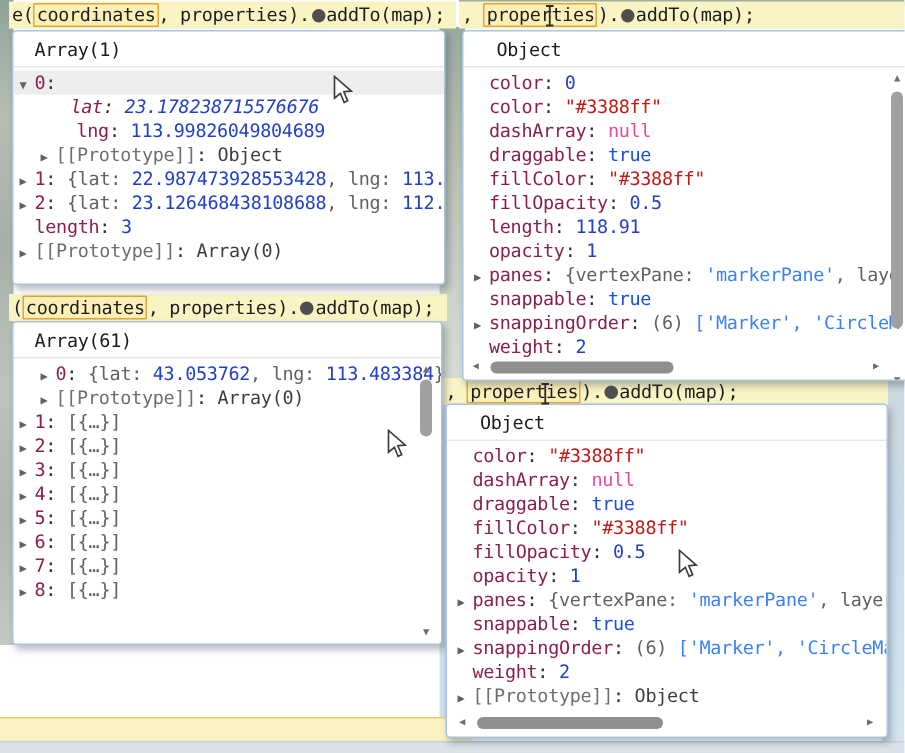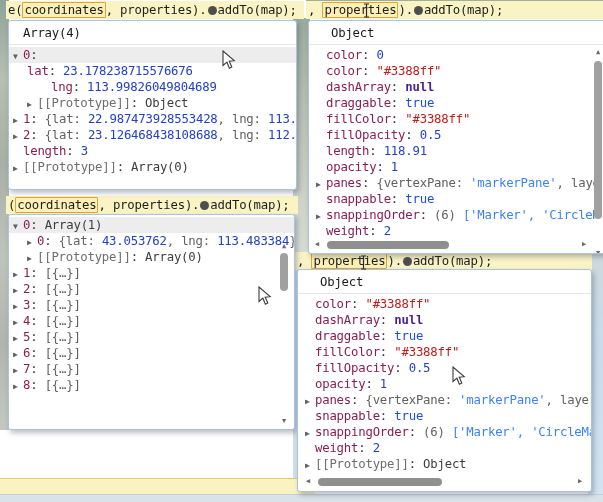--- a/index.html
+++ b/index.html
@@ -48,21 +48,21 @@
   .prow{height:16px;line-height:16px;white-space:nowrap;padding-left:4px;overflow:hidden;}
   .popup-right .prow{padding-left:7px;}
   .prow.hl{background:#ededed;}
   .arr{display:inline-block;width:10px;font-size:8px;color:#5f6368;vertical-align:0px;}
   .pkey{color:#8b1e50;}
   .pproto{color:#6e6e6e;}
   .pcolon{color:#303030;}
   .v-num{color:#2240c8;}
   .v-bool{color:#1d4ed8;text-align:center;}
   .v-str{color:#c41a16;}
-  .v-null{color:#4c1d95;font-weight:bold;}
+  .v-null{color:#ec4899;}
   .v-prev{color:#616161;}
   .v-pstr{color:#3b82f6;}
   .v-obj{color:#3d3d3d;}
   
   .sb-v{position:absolute;width:12px;z-index:6;}
   .sb-h{position:absolute;height:12px;z-index:6;}
   .sb-btn{position:absolute;width:12px;height:11px;font-size:7px;line-height:11px;
     text-align:center;color:#6d6d6d;}
   .sb-thumb-v{position:absolute;left:2px;width:8px;background:#a0a0a0;border-radius:4px;}
   .sb-thumb-h{position:absolute;top:2px;height:8px;background:#8f8f8f;border-radius:4px;}
@@ -91,24 +91,24 @@
 
 <div class="codeline cl3">
   <span>(</span><span class="ctoken">coordinates</span><span>, properties).</span><span class="cdot"></span><span>addTo(map);</span>
 </div>
 
 <div class="codeline cl4">
   <span>, </span><span class="ctoken">properties</span><span>).</span><span class="cdot"></span><span>addTo(map);</span>
 </div>
 
 <div class="popup p1">
-  <div class="phead">Array(4)</div>
+  <div class="phead">Array(1)</div>
   <div class="prows">
       <div class="prow hl" style="padding-left: 4px;"><span class="arr">▼</span><span class="pkey">0</span><span class="pcolon">: </span></div>
-      <div class="prow" style="padding-left: 8px;"><span class="arr"></span><span class="pkey">lat</span><span class="pcolon">: </span><span class="v-num">23.178238715576676</span></div>
+      <div class="prow" style="padding-left: 28px; font-style: italic;"><span class="arr"></span><span class="pkey">lat</span><span class="pcolon">: </span><span class="v-num">23.178238715576676</span></div>
       <div class="prow" style="padding-left: 32px;"><span class="arr"></span><span class="pkey">lng</span><span class="pcolon">: </span><span class="v-num">113.99826049804689</span></div>
       <div class="prow" style="padding-left: 18px;"><span class="arr">▶</span><span class="pproto">[[Prototype]]</span><span class="pcolon">: </span><span class="v-obj">Object</span></div>
       <div class="prow" style="padding-left: 4px;"><span class="arr">▶</span><span class="pkey">1</span><span class="pcolon">: </span><span class="v-prev">{lat: </span><span class="v-num">22.987473928553428</span><span class="v-prev">, lng: </span><span class="v-num">113.496</span></div>
       <div class="prow" style="padding-left: 4px;"><span class="arr">▶</span><span class="pkey">2</span><span class="pcolon">: </span><span class="v-prev">{lat: </span><span class="v-num">23.126468438108688</span><span class="v-prev">, lng: </span><span class="v-num">112.895</span></div>
       <div class="prow" style="padding-left: 4px;"><span class="arr"></span><span class="pkey">length</span><span class="pcolon">: </span><span class="v-num">3</span></div>
       <div class="prow" style="padding-left: 4px;"><span class="arr">▶</span><span class="pproto">[[Prototype]]</span><span class="pcolon">: </span><span class="v-obj">Array(0)</span></div>
     </div>
 </div>
 
 <div class="popup p2 popup-right">
@@ -133,22 +133,22 @@
     <div class="sb-btn" style="bottom:0;">▼</div>
   </div>
   <div class="sb-h" style="left:2px;bottom:2px;width:279px;">
     <div class="sb-btn" style="left:0;top:0;">◀</div>
     <div class="sb-thumb-h" style="left:16px;width:122px;"></div>
     <div class="sb-btn" style="right:0;top:0;">▶</div>
   </div>
 </div>
 
 <div class="popup p3">
-  <div class="prows">
-      <div class="prow hl" style="padding-left: 4px;"><span class="arr">▼</span><span class="pkey">0</span><span class="pcolon">: </span><span class="v-obj">Array(1)</span></div>
+  <div class="phead">Array(61)</div>
+  <div class="prows">
       <div class="prow" style="padding-left: 18px;"><span class="arr">▶</span><span class="pkey">0</span><span class="pcolon">: </span><span class="v-prev">{lat: </span><span class="v-num">43.053762</span><span class="v-prev">, lng: </span><span class="v-num">113.483384</span><span class="v-prev">}</span></div>
       <div class="prow" style="padding-left: 18px;"><span class="arr">▶</span><span class="pproto">[[Prototype]]</span><span class="pcolon">: </span><span class="v-obj">Array(0)</span></div>
       <div class="prow" style="padding-left: 4px;"><span class="arr">▶</span><span class="pkey">1</span><span class="pcolon">: </span><span class="v-prev">[{…}]</span></div>
       <div class="prow" style="padding-left: 4px;"><span class="arr">▶</span><span class="pkey">2</span><span class="pcolon">: </span><span class="v-prev">[{…}]</span></div>
       <div class="prow" style="padding-left: 4px;"><span class="arr">▶</span><span class="pkey">3</span><span class="pcolon">: </span><span class="v-prev">[{…}]</span></div>
       <div class="prow" style="padding-left: 4px;"><span class="arr">▶</span><span class="pkey">4</span><span class="pcolon">: </span><span class="v-prev">[{…}]</span></div>
       <div class="prow" style="padding-left: 4px;"><span class="arr">▶</span><span class="pkey">5</span><span class="pcolon">: </span><span class="v-prev">[{…}]</span></div>
       <div class="prow" style="padding-left: 4px;"><span class="arr">▶</span><span class="pkey">6</span><span class="pcolon">: </span><span class="v-prev">[{…}]</span></div>
       <div class="prow" style="padding-left: 4px;"><span class="arr">▶</span><span class="pkey">7</span><span class="pcolon">: </span><span class="v-prev">[{…}]</span></div>
       <div class="prow" style="padding-left: 4px;"><span class="arr">▶</span><span class="pkey">8</span><span class="pcolon">: </span><span class="v-prev">[{…}]</span></div>

